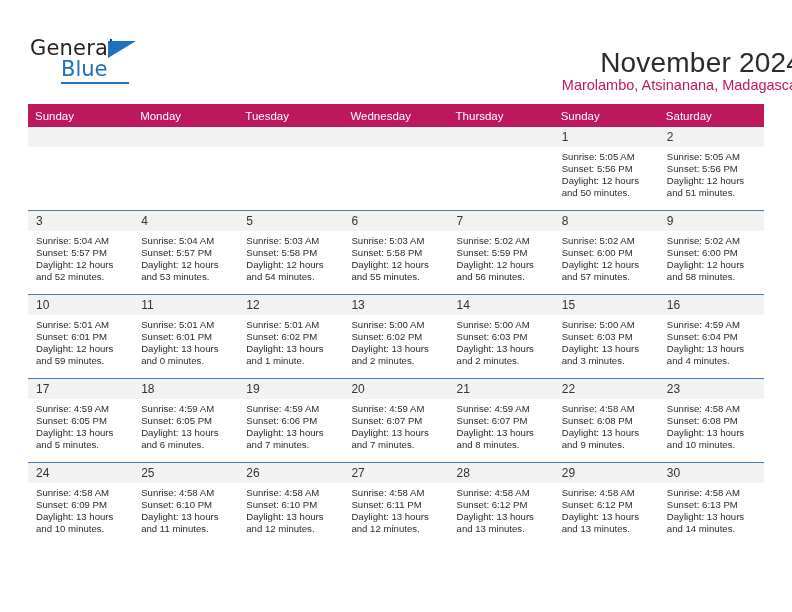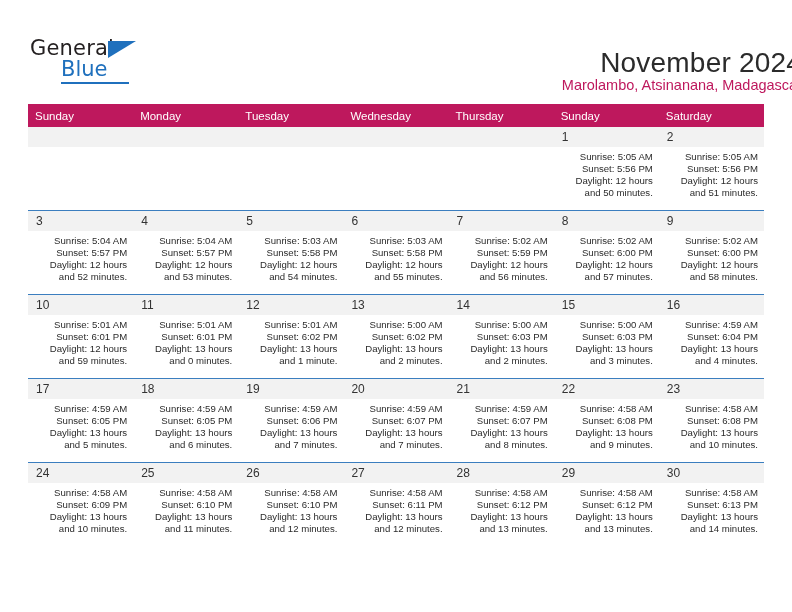--- a/index.html
+++ b/index.html
@@ -133,21 +133,20 @@
     line-height: 14px;
   }
   .daynum.empty {
     color: transparent;
   }
   .details {
     padding: 4px 6px 0 8px;
     font-size: 9.6px;
     line-height: 12.1px;
     color: #2b2b2b;
-    text-align: right;
   }
   .details div {
     white-space: nowrap;
   }
   .details .daylight {
     white-space: normal;
   }
 </style>
 </head>
 <body>

